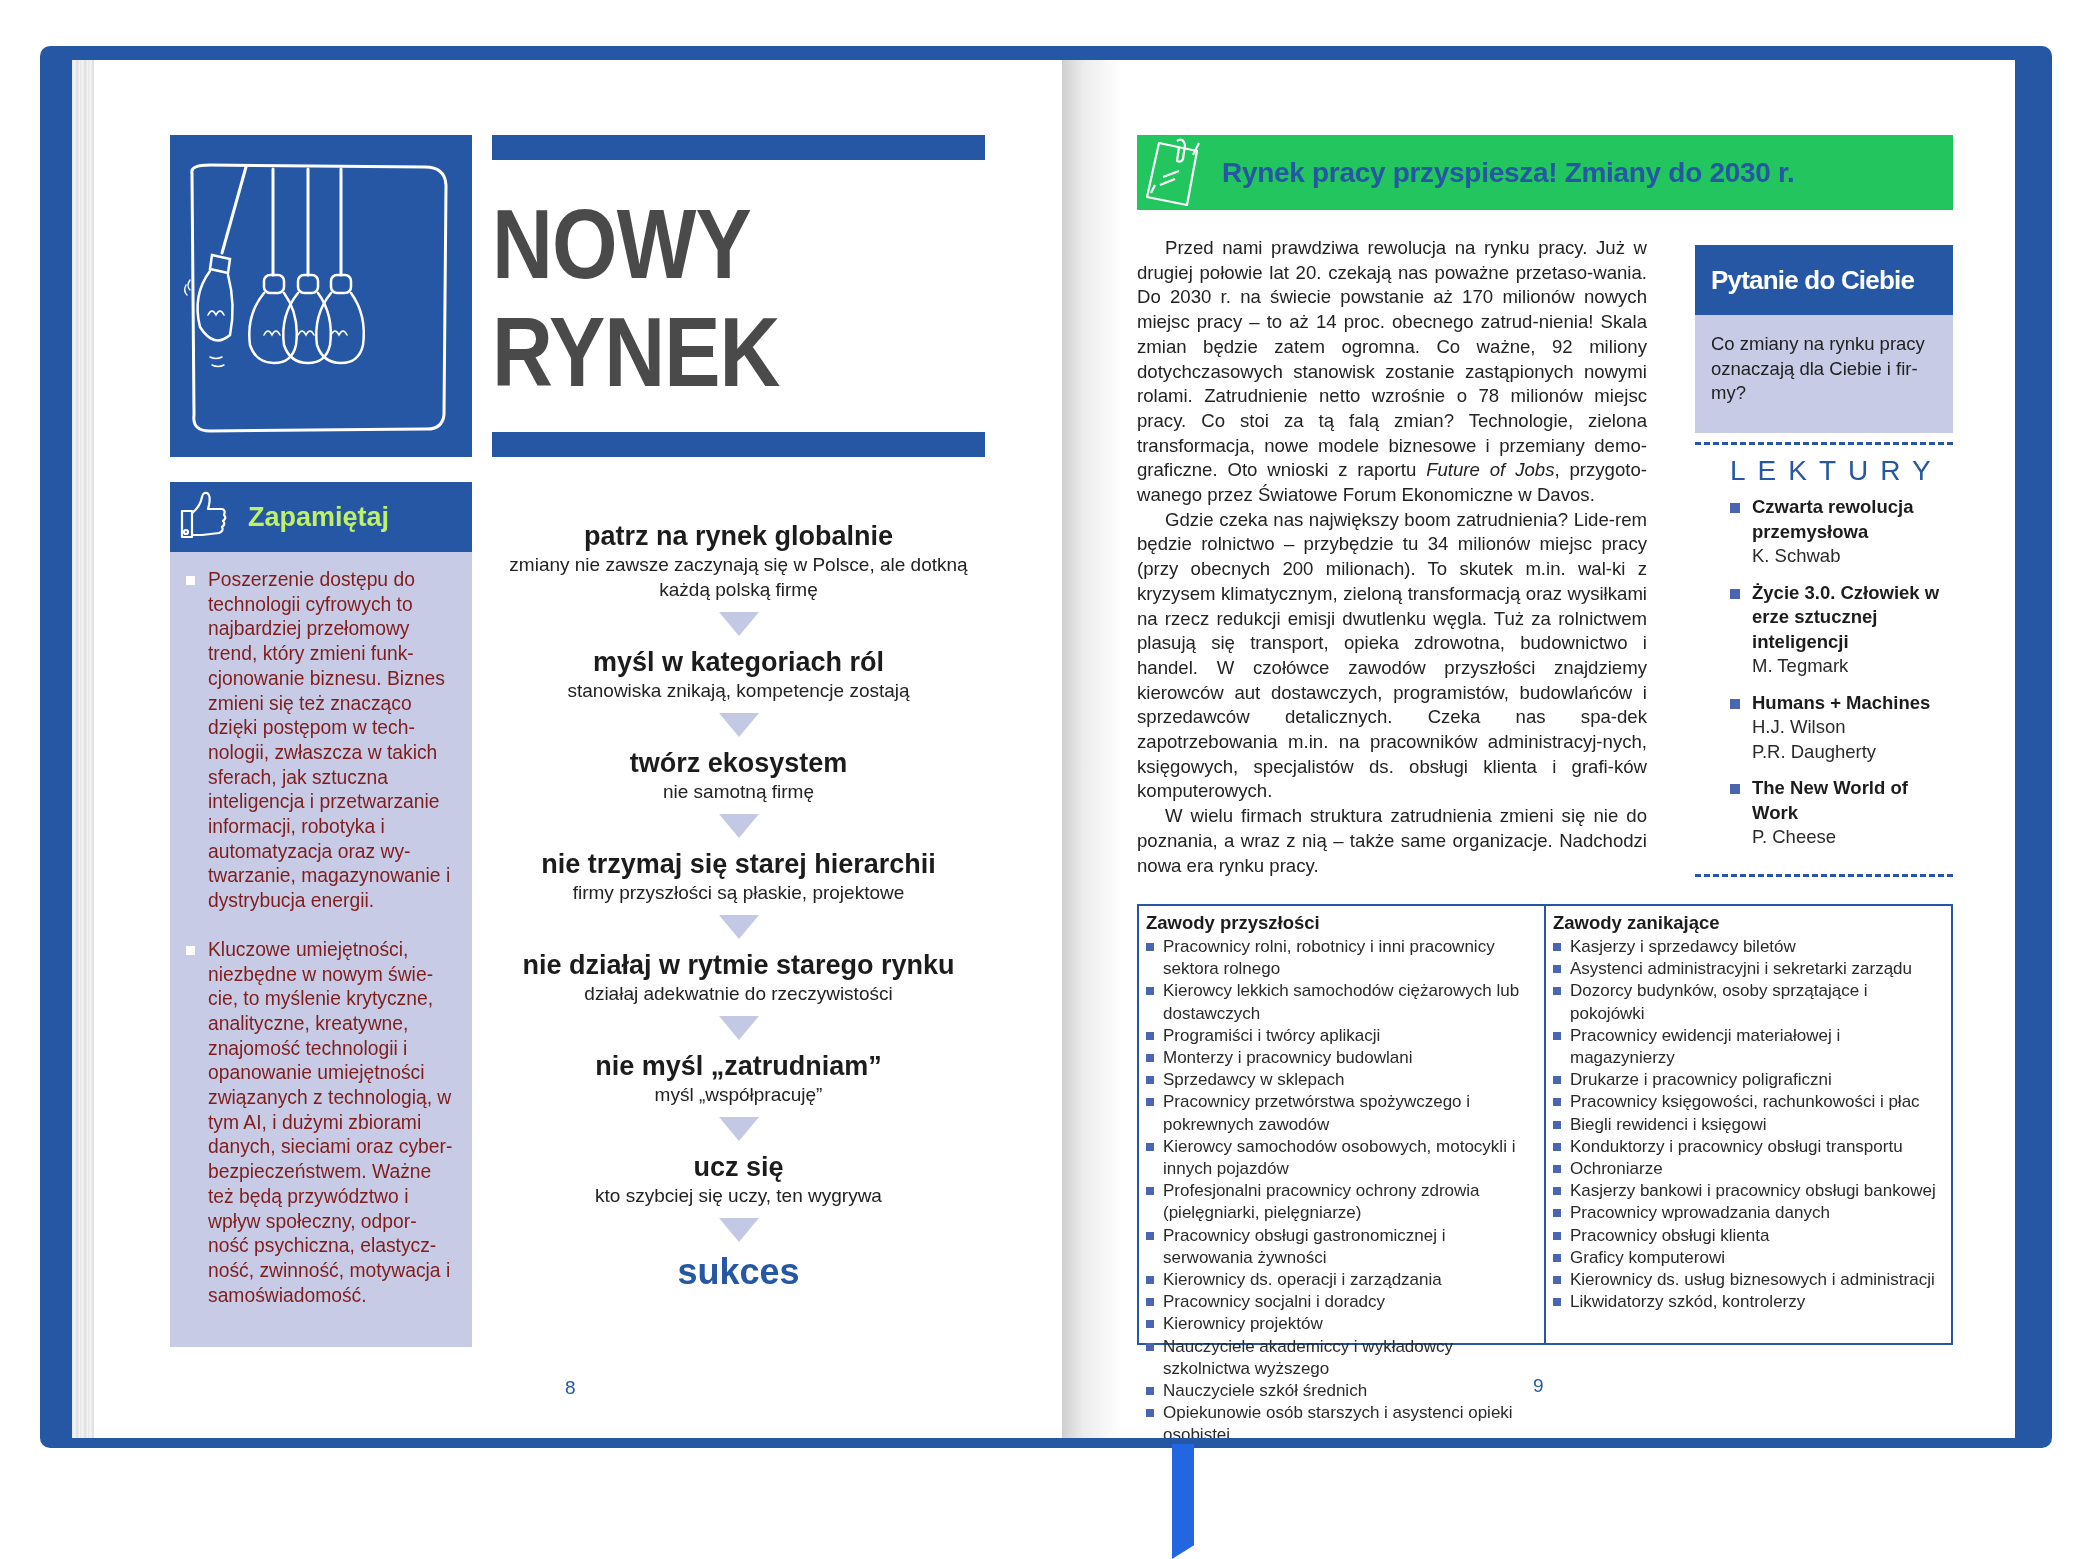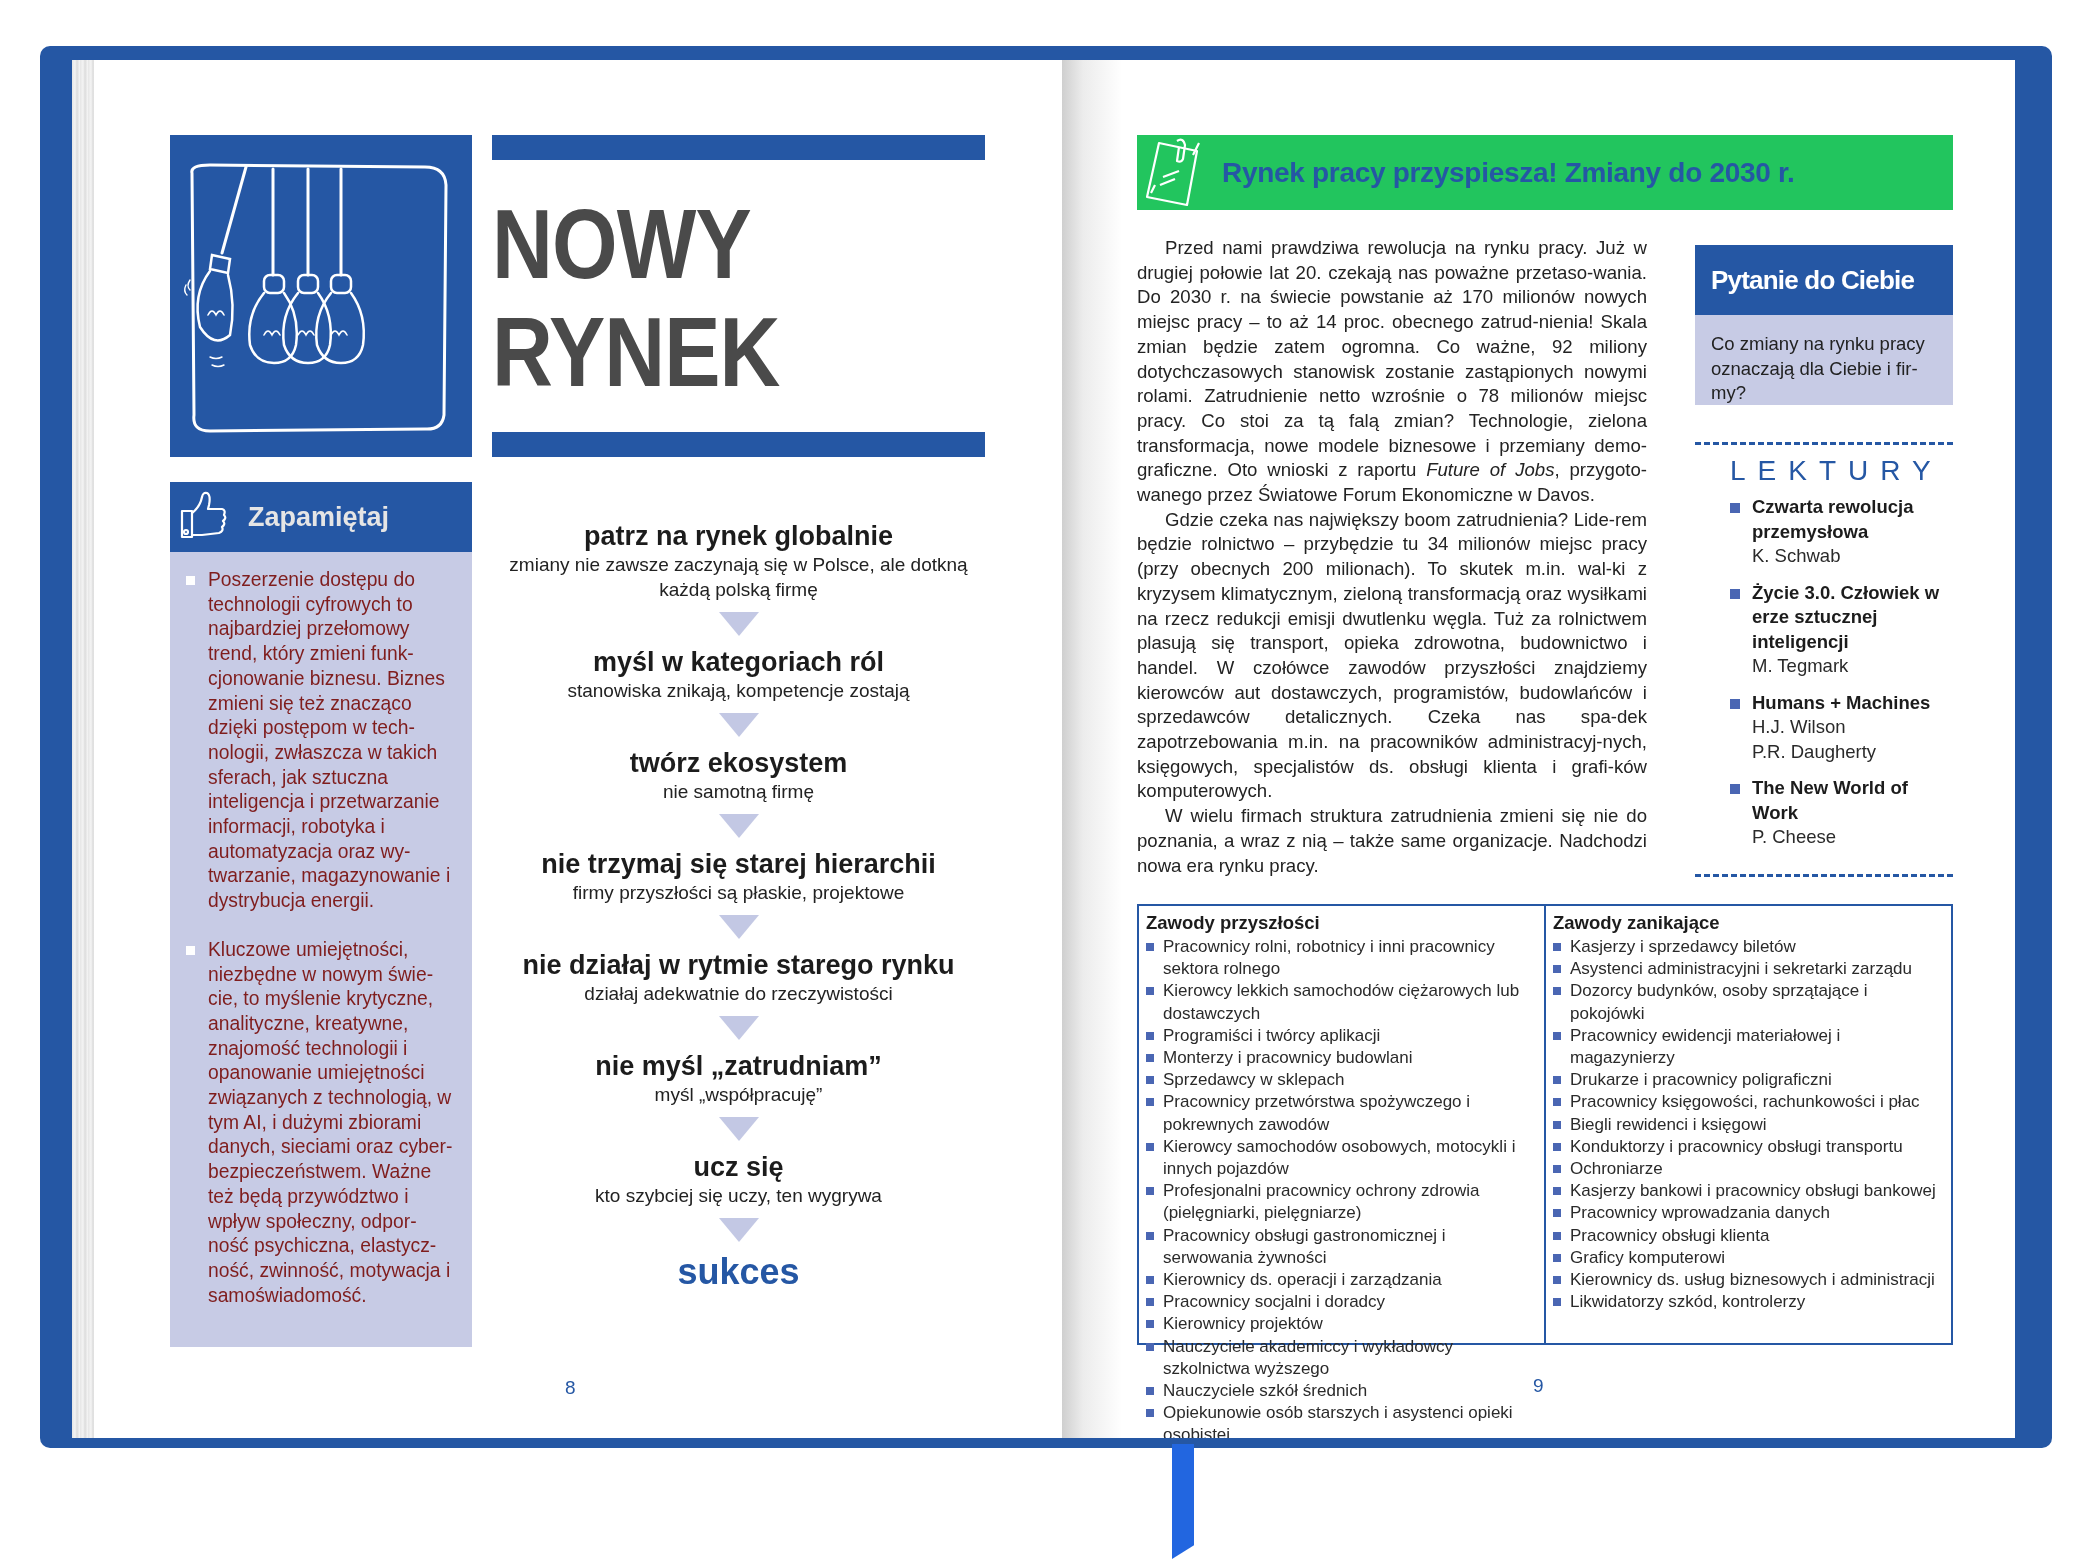--- a/index.html
+++ b/index.html
@@ -26,21 +26,21 @@
   .hero-bar { position: absolute; left: 398px; width: 493px; height: 25px; background: #2557a4; }
   .hero-bar.top { top: 75px; }
   .hero-bar.bottom { top: 372px; }
   .hero-title { position: absolute; left: 398px; top: 130px; font-family: "Liberation Sans", sans-serif; font-weight: bold;
     font-size: 98px; line-height: 108px; color: #4a4a4a; letter-spacing: -1px; transform: scaleX(0.86); transform-origin: left; }
   .hero-title span { display: block; }
 
   .remember { position: absolute; left: 76px; top: 422px; width: 302px; height: 865px; background: #c7cbe5; }
   .remember-head { height: 70px; background: #2557a4; display: flex; align-items: center; padding-left: 8px; }
   .remember-head .thumb { width: 50px; height: 56px; margin-right: 20px; }
-  .remember-head h2 { font-size: 27px; font-weight: bold; color: #e5e5e5; }
+  .remember-head h2 { font-size: 27px; font-weight: bold; color: #bef264; }
   .remember ul { list-style: none; padding: 16px 18px 0 16px; }
   .remember li { position: relative; padding-left: 22px; font-size: 19.3px; line-height: 24.7px; color: #7f1d1d; margin-bottom: 24px; }
   .remember li .sq { position: absolute; left: 0; top: 8px; width: 9px; height: 9px; background: #ffffff; }
 
   .flow { position: absolute; left: 398px; top: 440px; width: 493px; text-align: center; margin-top: 20px; }
   .flow-step { margin-bottom: 0; }
   .flow-step .h { font-size: 27px; font-weight: bold; color: #1c1c1c; line-height: 32px; }
   .flow-step .s { font-size: 19px; color: #222; line-height: 25px; }
   .flow-arrow { width: 0; height: 0; margin: 10px auto 10px; border-left: 20px solid transparent; border-right: 20px solid transparent;
     border-top: 24px solid #c3c8e4; }
@@ -50,21 +50,21 @@
 
   
   .r-head { position: absolute; left: 75px; top: 75px; width: 816px; height: 75px; background: #22c55e; display: flex; align-items: center; }
   .r-head .clip { width: 75px; height: 75px; margin-right: 10px; }
   .r-head h1 { font-size: 28px; font-weight: bold; color: #2557a4; letter-spacing: -0.3px; }
 
   .r-body { position: absolute; left: 75px; top: 176px; width: 510px; font-size: 18.6px; line-height: 24.7px; color: #232323; text-align: justify; hyphens: manual; }
   .r-body p { text-indent: 28px; }
   .r-body em { font-style: italic; }
 
-  .question { position: absolute; left: 633px; top: 185px; width: 258px; height: 160px; background: #c7cbe5; }
+  .question { position: absolute; left: 633px; top: 185px; width: 258px; height: 188px; background: #c7cbe5; }
   .question-head { height: 70px; background: #2557a4; color: #fff; font-size: 26px; font-weight: bold; display: flex; align-items: center; padding-left: 16px; letter-spacing: -0.8px; }
   .question-body { padding: 9px 16px 0 16px; font-size: 18.5px; line-height: 24.5px; color: #222; margin-top: 8px; }
 
   .dash { position: absolute; left: 633px; width: 258px; height: 0; border-top: 3px dashed #2557a4; }
   .lektury { position: absolute; left: 633px; top: 395px; width: 258px; }
   .lektury h3 { font-size: 28px; font-weight: normal; color: #2557a4; letter-spacing: 12px; padding-left: 35px; margin-bottom: 8px; }
   .lektury ul { list-style: none; padding-left: 35px; }
   .lektury li { position: relative; padding-left: 22px; margin-bottom: 12px; font-size: 18.5px; line-height: 24.5px; }
   .lektury li .sq { position: absolute; left: 0; top: 8px; width: 10px; height: 10px; background: #4a66b3; }
   .lektury .t { font-weight: bold; color: #1c1c1c; display: block; }

